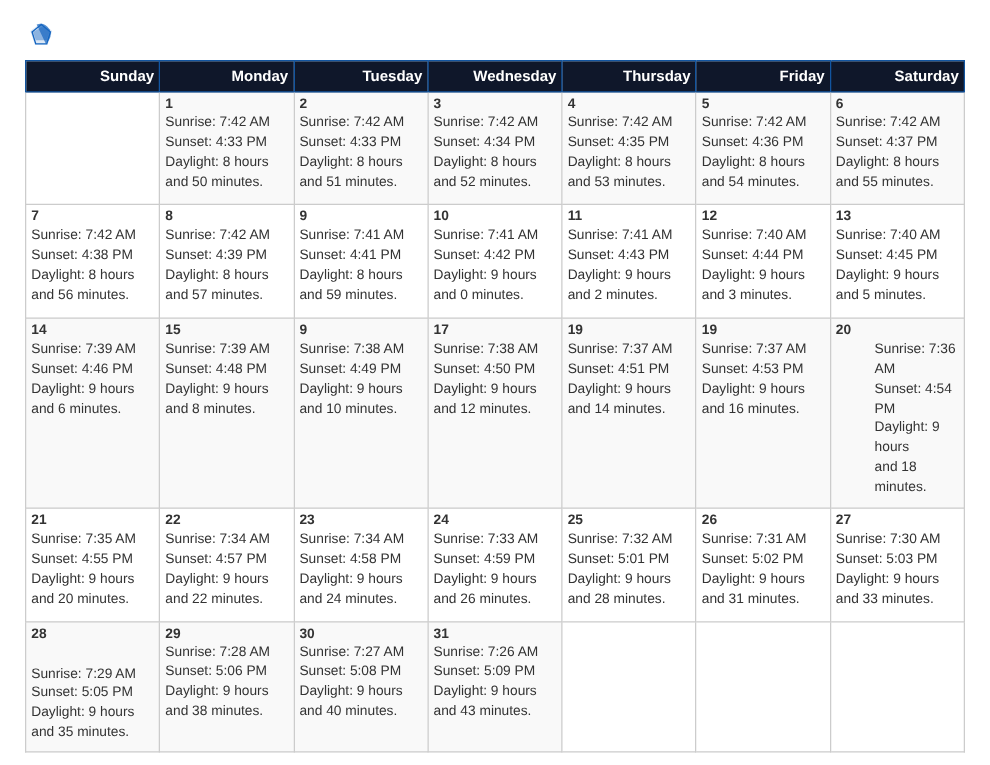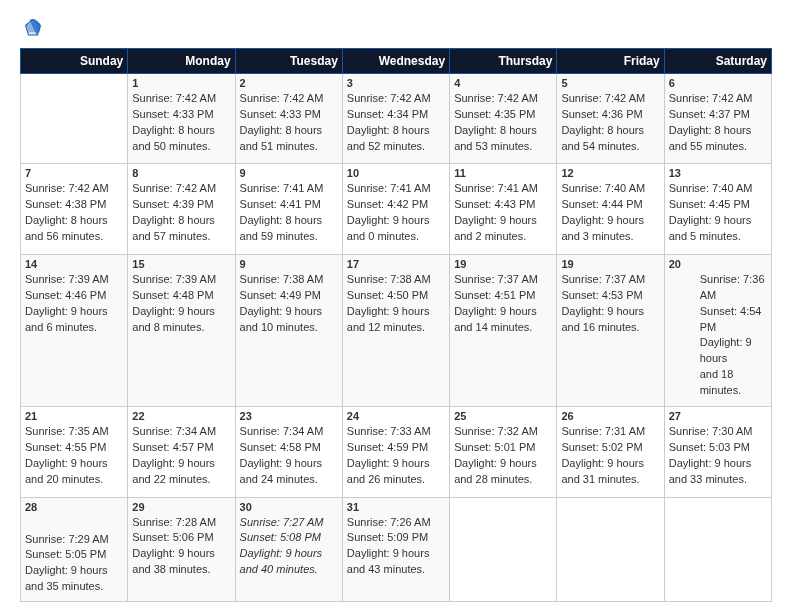--- a/index.html
+++ b/index.html
@@ -352,21 +352,21 @@
           </td>
           <td>
             <span class="day-number">29</span>
             <div class="day-info" style="white-space: pre-line;">Sunrise: 7:28 AM
 Sunset: 5:06 PM
 Daylight: 9 hours
 and 38 minutes.</div>
           </td>
           <td>
             <span class="day-number">30</span>
-            <div class="day-info" style="white-space: pre-line; font-style: italic;">Sunrise: 7:27 AM
+            <div class="day-info" style="white-space: pre-line;">Sunrise: 7:27 AM
 Sunset: 5:08 PM
 Daylight: 9 hours
 and 40 minutes.</div>
           </td>
           <td>
             <span class="day-number">31</span>
             <div class="day-info" style="white-space: pre-line;">Sunrise: 7:26 AM
 Sunset: 5:09 PM
 Daylight: 9 hours
 and 43 minutes.</div>

